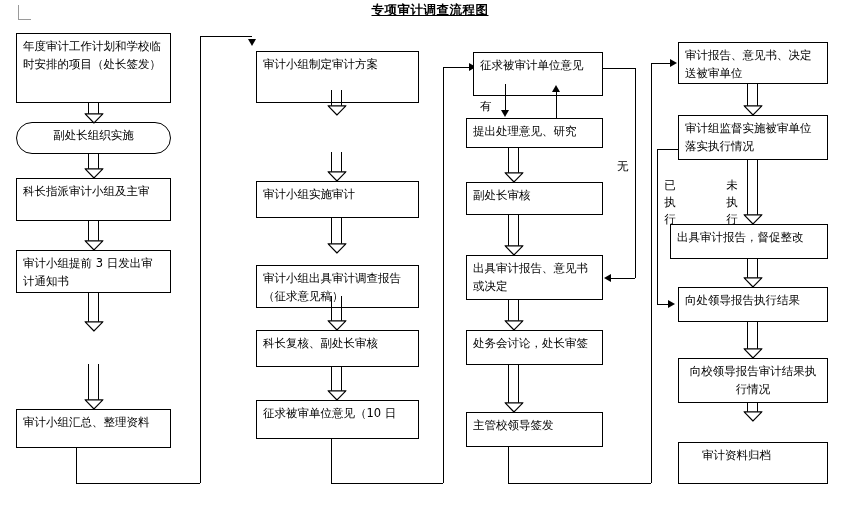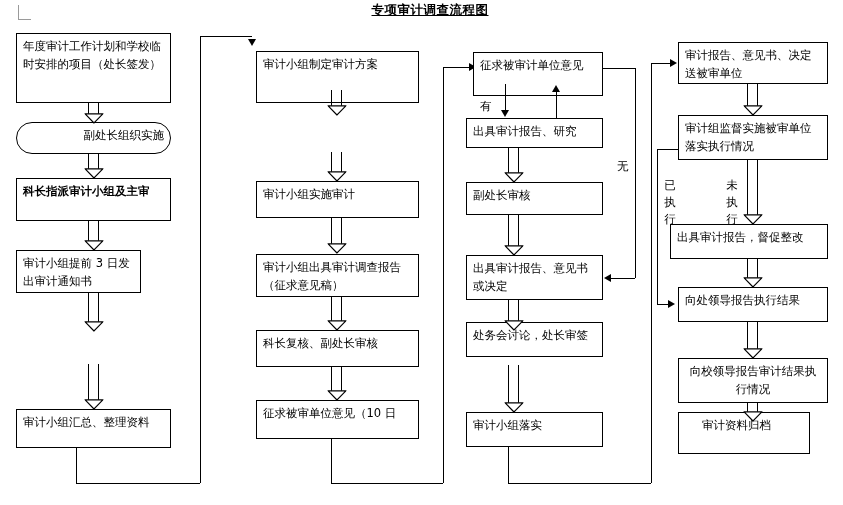--- a/index.html
+++ b/index.html
@@ -14,21 +14,21 @@
 
   .corner{position:absolute;left:18px;top:5px;width:12px;height:14px;
     border-left:1.5px solid #9a9a9a;border-bottom:1.5px solid #9a9a9a;}
 
   .box{
     position:absolute;box-sizing:border-box;
     border:1px solid #000;background:#fff;
     font-size:11.5px;line-height:18px;color:#000;
     padding:3px 6px 0 6px;overflow:hidden;
   }
-  .box.ctr{text-align:right;border-radius:16px;}
+  .box.ctr{text-align:center;border-radius:16px;}
   .box.lft{text-align:left;}
 
   
   .hline{position:absolute;height:0;border-top:1.2px solid #000;}
   .vline{position:absolute;width:0;border-left:1.2px solid #000;}
 
   
   .ahead-d{position:absolute;width:0;height:0;
     border-left:4.5px solid transparent;border-right:4.5px solid transparent;
     border-top:7px solid #000;}
@@ -60,22 +60,22 @@
 <body>
 
 <div id="stage">
 
   <div class="corner"></div>
 
   <div class="title">专项审计调查流程图</div>
 
   <div class="box lft" style="left:16px;top:33px;width:155px;height:70px;">年度审计工作计划和学校临时安排的项目（处长签发）</div>
   <div class="box ctr" style="left:16px;top:122px;width:155px;height:32px;">副处长组织实施</div>
-  <div class="box lft" style="left:16px;top:178px;width:155px;height:43px;font-weight:bold;">科长指派审计小组及主审</div>
-  <div class="box lft" style="left:16px;top:250px;width:125px;height:43px;">审计小组提前 3 日发出审计通知书</div>
+  <div class="box lft" style="left:16px;top:178px;width:155px;height:43px;">科长指派审计小组及主审</div>
+  <div class="box lft" style="left:16px;top:250px;width:155px;height:43px;">审计小组提前 3 日发出审计通知书</div>
   <div class="box lft" style="left:16px;top:409px;width:155px;height:39px;">审计小组汇总、整理资料</div>
 
   <div class="blockarrow" style="left:88px;top:103px;width:11px;height:19px;">
     <div class="rail-l" style="height:12px;"></div>
       <div class="rail-r" style="height:12px;"></div>
     <div class="head" style="top:10px;">
         <svg width="19" height="11">
           <polygon points="9.5,10 0.6,0.8 18.4,0.8" fill="#fff" stroke="#000" stroke-width="1.2"></polygon>
         </svg>
       </div>
@@ -118,21 +118,21 @@
   </div>
 
   <div class="vline" style="left:76px;top:448px;height:35px;"></div>
   <div class="hline" style="left:76px;top:483px;width:124px;"></div>
   <div class="vline" style="left:200px;top:36px;height:447px;"></div>
   <div class="hline" style="left:200px;top:36px;width:52px;"></div>
   <div class="ahead-d" style="left:248px;top:39px;"></div>
 
   <div class="box lft" style="left:256px;top:51px;width:163px;height:52px;">审计小组制定审计方案</div>
   <div class="box lft" style="left:256px;top:181px;width:163px;height:37px;">审计小组实施审计</div>
-  <div class="box lft" style="left:256px;top:254px;width:163px;height:43px;">审计小组出具审计调查报告（征求意见稿）</div>
+  <div class="box lft" style="left:256px;top:265px;width:163px;height:43px;">审计小组出具审计调查报告（征求意见稿）</div>
   <div class="box lft" style="left:256px;top:330px;width:163px;height:37px;">科长复核、副处长审核</div>
   <div class="box lft" style="left:256px;top:400px;width:163px;height:39px;">征求被审单位意见（10 日</div>
 
   <div class="blockarrow" style="left:331px;top:90px;width:11px;height:25px;">
     <div class="rail-l" style="height:17px;"></div>
       <div class="rail-r" style="height:17px;"></div>
     <div class="head" style="top:15px;">
         <svg width="19" height="11">
           <polygon points="9.5,10 0.6,0.8 18.4,0.8" fill="#fff" stroke="#000" stroke-width="1.2"></polygon>
         </svg>
@@ -175,25 +175,25 @@
       </div>
   </div>
 
   <div class="vline" style="left:331px;top:439px;height:44px;"></div>
   <div class="hline" style="left:331px;top:483px;width:112px;"></div>
   <div class="vline" style="left:443px;top:67px;height:416px;"></div>
   <div class="hline" style="left:443px;top:67px;width:30px;"></div>
   <div class="ahead-r" style="left:469px;top:63px;"></div>
 
   <div class="box lft" style="left:473px;top:52px;width:130px;height:44px;">征求被审计单位意见</div>
-  <div class="box lft" style="left:466px;top:118px;width:137px;height:30px;">出具审计报告、研究</div>
+  <div class="box lft" style="left:466px;top:118px;width:137px;height:30px;">提出处理意见、研究</div>
   <div class="box lft" style="left:466px;top:182px;width:137px;height:33px;">副处长审核</div>
   <div class="box lft" style="left:466px;top:255px;width:137px;height:45px;">出具审计报告、意见书或决定</div>
-  <div class="box lft" style="left:466px;top:322px;width:137px;height:35px;">处务会讨论，处长审签</div>
-  <div class="box lft" style="left:466px;top:412px;width:137px;height:35px;">审计小组落实</div>
+  <div class="box lft" style="left:466px;top:330px;width:137px;height:35px;">处务会讨论，处长审签</div>
+  <div class="box lft" style="left:466px;top:412px;width:137px;height:35px;">主管校领导签发</div>
 
   <div class="vline" style="left:505px;top:84px;height:27px;"></div>
   <div class="ahead-d" style="left:500.5px;top:110px;"></div>
   <div class="branchlabel" style="left:480px;top:100px;">有</div>
 
   <div class="vline" style="left:556px;top:91px;height:27px;"></div>
   <div class="ahead-u" style="left:551.5px;top:85px;"></div>
 
   <div class="blockarrow" style="left:508px;top:148px;width:11px;height:34px;">
     <div class="rail-l" style="height:26px;"></div>
@@ -242,21 +242,21 @@
   <div class="hline" style="left:508px;top:483px;width:143px;"></div>
   <div class="vline" style="left:651px;top:63px;height:420px;"></div>
   <div class="hline" style="left:651px;top:63px;width:23px;"></div>
   <div class="ahead-r" style="left:670px;top:59px;"></div>
 
   <div class="box lft" style="left:678px;top:42px;width:150px;height:42px;">审计报告、意见书、决定送被审单位</div>
   <div class="box lft" style="left:678px;top:115px;width:150px;height:45px;">审计组监督实施被审单位落实执行情况</div>
   <div class="box lft" style="left:670px;top:224px;width:158px;height:35px;">出具审计报告，督促整改</div>
   <div class="box lft" style="left:678px;top:287px;width:150px;height:35px;">向处领导报告执行结果</div>
   <div class="box lft" style="left:678px;top:358px;width:150px;height:45px;text-align:center;">向校领导报告审计结果执行情况</div>
-  <div class="box lft" style="left:678px;top:412px;width:132px;height:42px;padding-left:23px;">审计资料归档</div>
+  <div class="box lft" style="left:678px;top:442px;width:150px;height:42px;padding-left:23px;">审计资料归档</div>
 
   <div class="blockarrow" style="left:747px;top:84px;width:11px;height:31px;">
     <div class="rail-l" style="height:23px;"></div>
       <div class="rail-r" style="height:23px;"></div>
     <div class="head" style="top:21px;">
         <svg width="19" height="11">
           <polygon points="9.5,10 0.6,0.8 18.4,0.8" fill="#fff" stroke="#000" stroke-width="1.2"></polygon>
         </svg>
       </div>
   </div>

